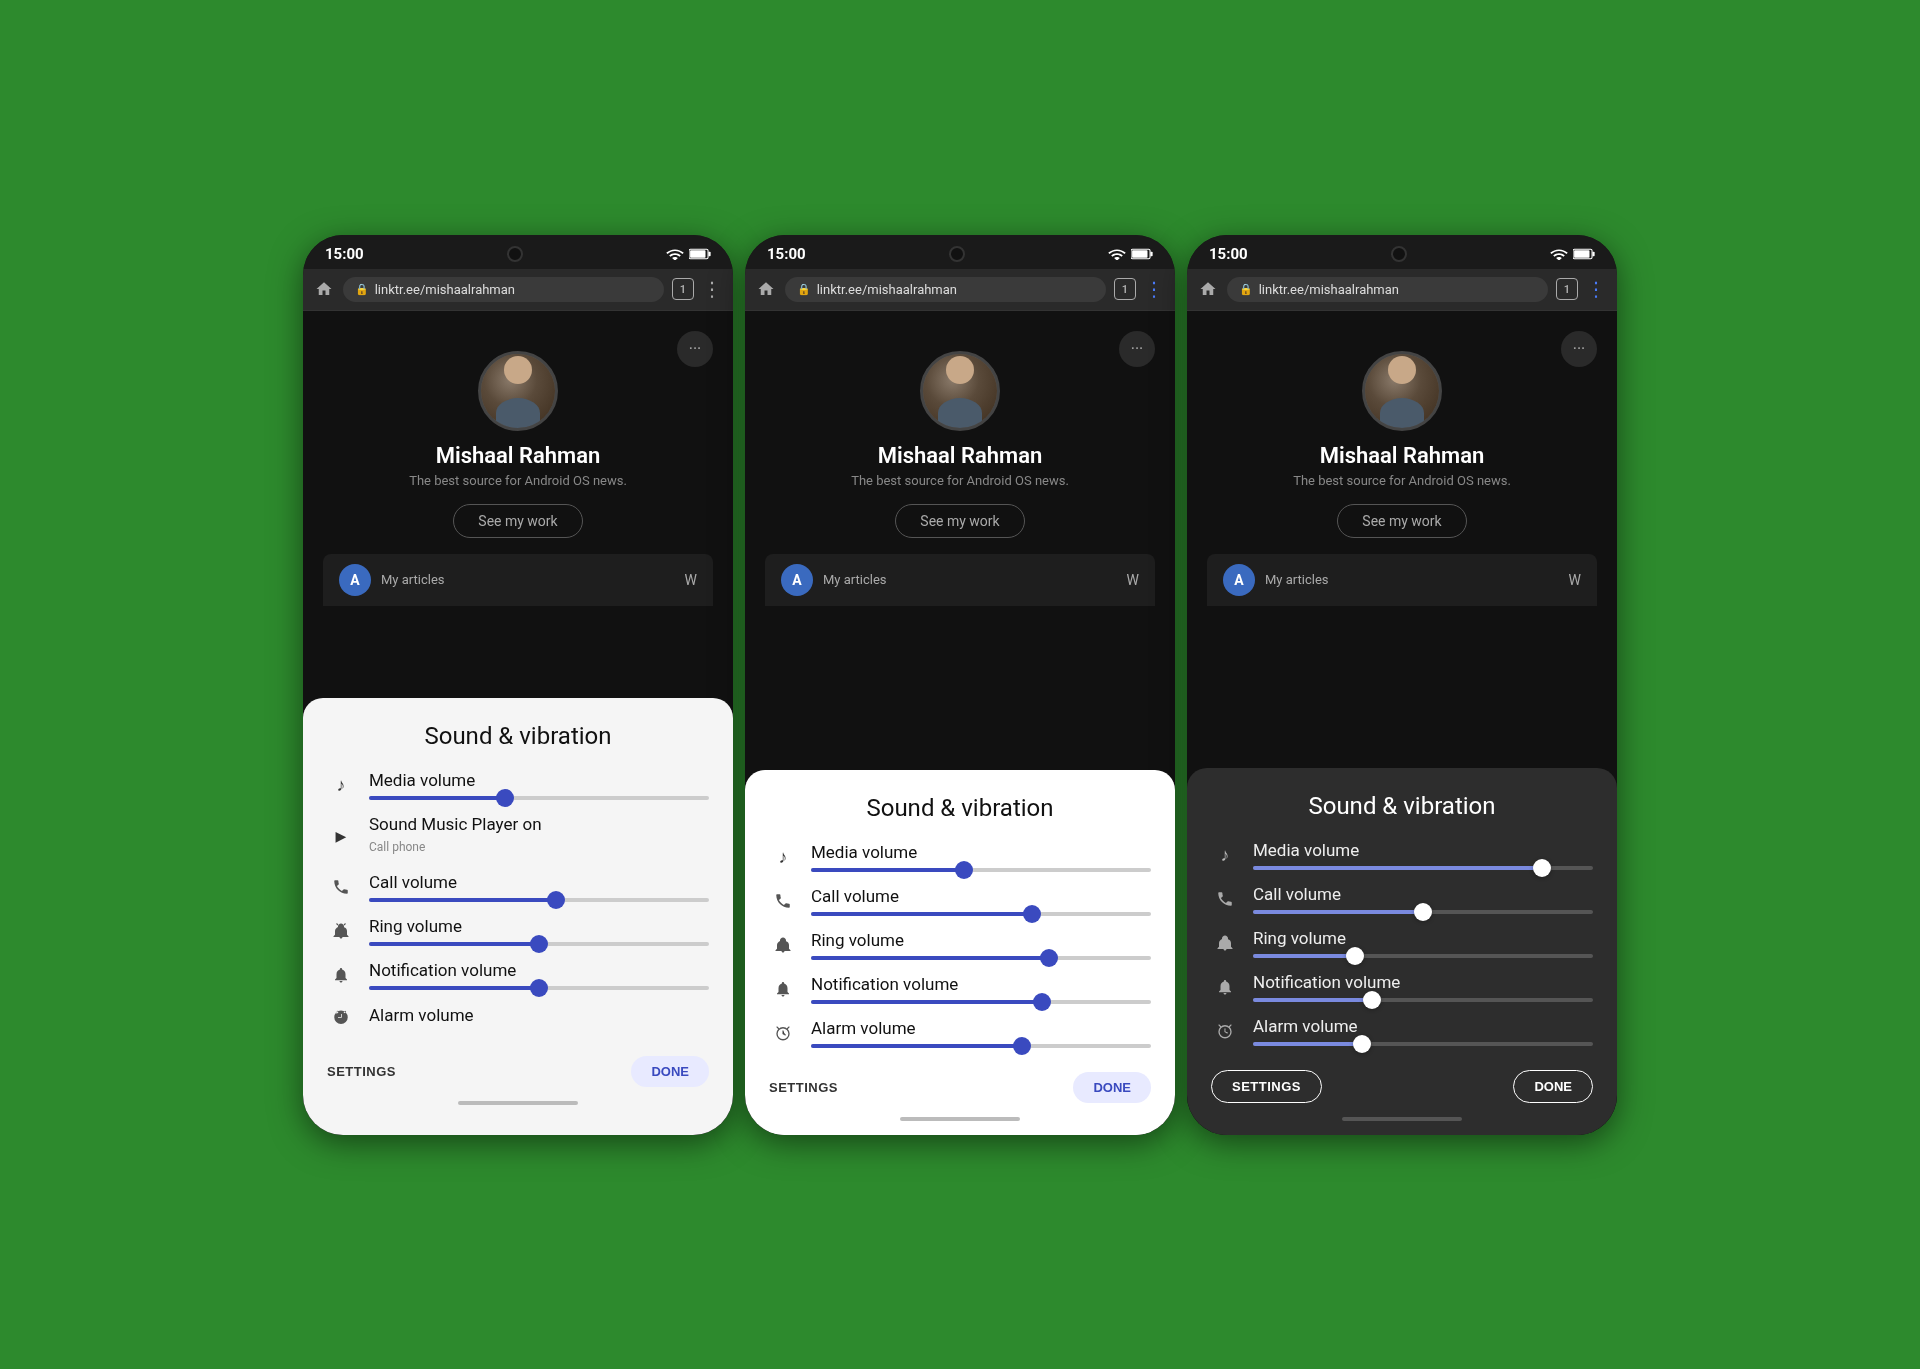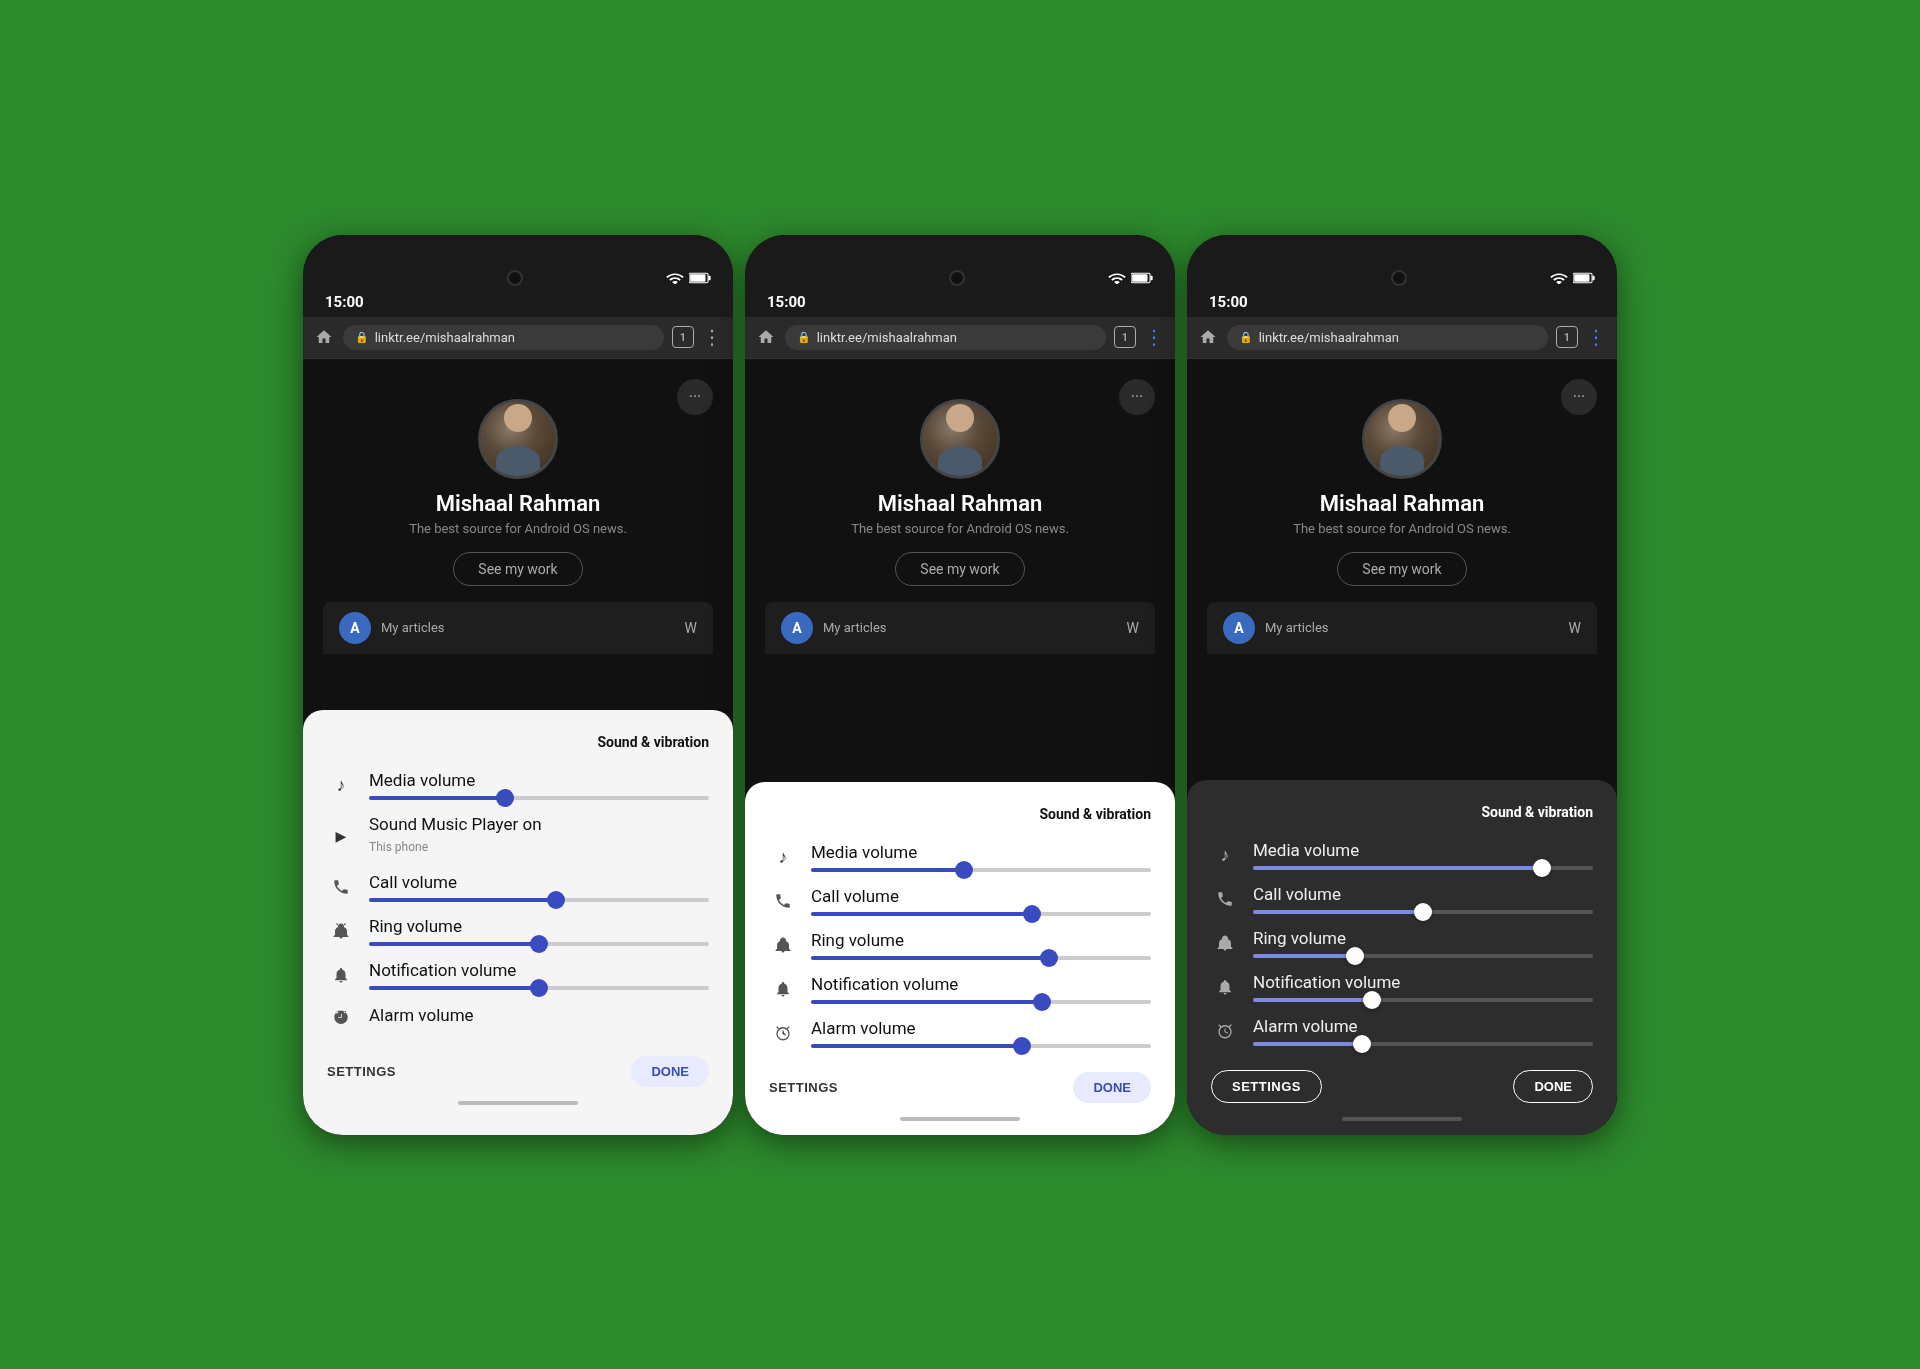--- a/index.html
+++ b/index.html
@@ -39,21 +39,21 @@
       display: flex;
       justify-content: space-between;
       align-items: center;
       padding: 10px 22px 6px;
       background: #1a1a1a;
       color: #fff;
       font-size: 15px;
       font-weight: 600;
       z-index: 10;
     }
-    .status-time { font-size: 15px; font-weight: 700; color: #fff; margin-top: 48px; }
+    .status-time { font-size: 15px; font-weight: 700; color: #fff; }
     .status-icons { display: flex; align-items: center; gap: 5px; }
     .camera-notch {
       width: 16px; height: 16px;
       border-radius: 50%;
       background: #111;
       border: 2px solid #333;
     }
     
     .browser-bar {
       display: flex;
@@ -184,23 +184,23 @@
     
     .sound-panel-light {
       position: absolute;
       bottom: 0; left: 0; right: 0;
       background: #f5f5f5;
       border-radius: 20px 20px 0 0;
       padding: 24px 24px 16px;
       z-index: 20;
     }
     .panel-title {
-      font-size: 14px;
-      font-weight: 700;
-      text-align: right;
+      font-size: 24px;
+      font-weight: 400;
+      text-align: center;
       margin-bottom: 20px;
     }
     .panel-title-dark { color: #fff; }
     .panel-title-light { color: #111; }
     .volume-row {
       display: flex;
       align-items: center;
       margin-bottom: 14px;
       gap: 14px;
     }
@@ -380,21 +380,21 @@
               <div class="slider-fill" style="width:40%"></div>
               <div class="slider-thumb" style="left:40%"></div>
             </div>
           </div>
         </div>
 
         <div class="volume-row">
           <div class="vol-icon vol-icon-light" style="font-size:14px;">▶</div>
           <div class="vol-content">
             <div class="vol-label vol-label-light">Sound Music Player on</div>
-            <div class="vol-sublabel">This phone</div>
+            <div class="vol-sublabel">Call phone</div>
           </div>
         </div>
 
         <div class="volume-row">
           <div class="vol-icon vol-icon-light">
             <svg width="18" height="18" viewBox="0 0 24 24">
                 <path d="M6.6 10.8c1.4 2.8 3.8 5.1 6.6 6.6l2.2-2.2c.3-.3.7-.4 1-.2 1.1.4 2.3.6 3.6.6.6 0 1 .4 1 1V20c0 .6-.4 1-1 1-9.4 0-17-7.6-17-17 0-.6.4-1 1-1h3.5c.6 0 1 .4 1 1 0 1.3.2 2.5.6 3.6.1.3 0 .7-.2 1L6.6 10.8z" fill="#555"></path>
               </svg>
           </div>
           <div class="vol-content">

